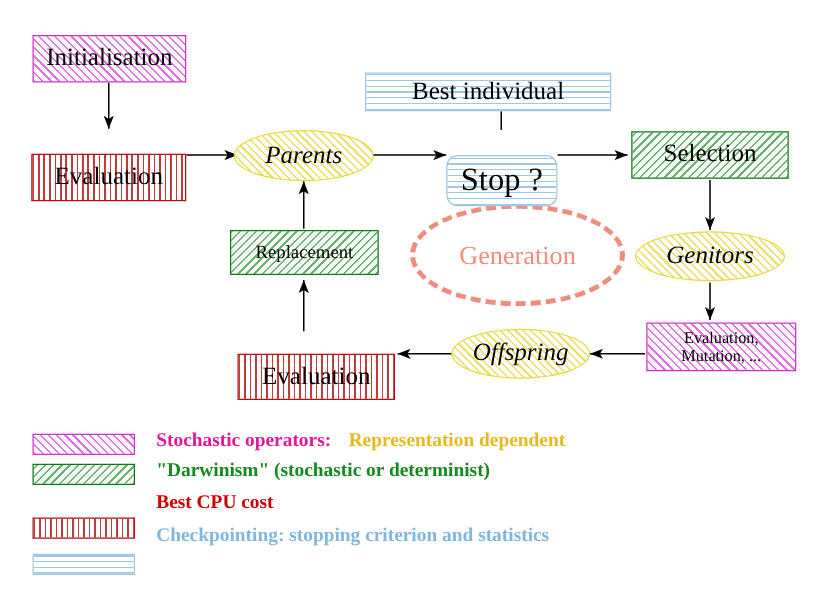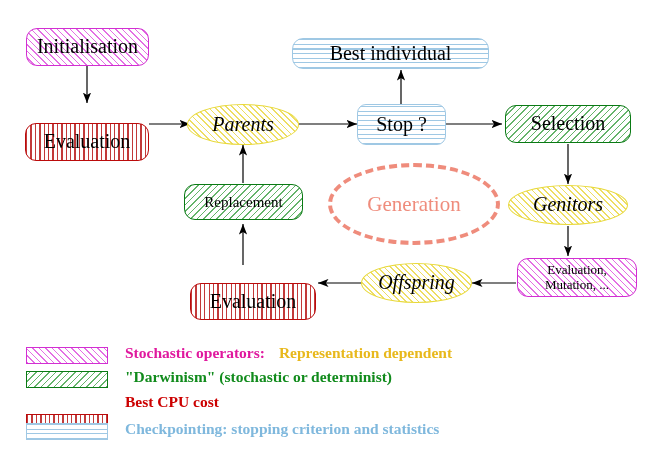--- a/index.html
+++ b/index.html
@@ -2,21 +2,21 @@
 <html><head>
 <meta charset="utf-8">
 <style>
   html,body{margin:0;padding:0;}
   body{
     width:662px;height:471px;background:#ffffff;
     font-family:"Liberation Serif", serif;
     position:relative;overflow:hidden;
   }
   #canvas{position:absolute;left:0;top:0;width:662px;height:471px;}
-  .node{position:absolute;box-sizing:border-box;display:flex;align-items:center;justify-content:center;text-align:center;color:#000;z-index:3;border-radius:11px;}
+  .node{position:absolute;box-sizing:border-box;display:flex;align-items:center;justify-content:center;text-align:center;color:#000;z-index:3;}
   .node span{position:relative;z-index:4;line-height:1.08;}
 
   
   .hatch-magenta{
     border:1.5px solid #d22fd2;
     background-color:#ffffff;
     background-image:repeating-linear-gradient(45deg,#e46fe4 0,#e46fe4 1.3px,#ffffff 1.3px,#ffffff 4.6px);
   }
   .hatch-green{
     border:1.5px solid #0a7a14;
@@ -26,20 +26,21 @@
   .hatch-red{
     border:1.5px solid #bb0b0b;
     background-color:#ffffff;
     background-image:repeating-linear-gradient(90deg,#c23a3a 0,#c23a3a 1.3px,#ffffff 1.3px,#ffffff 4.4px);
     margin-top:18px;
   }
   .hatch-blue{
     border:1.5px solid #9fc8e4;
     background-color:#ffffff;
     background-image:repeating-linear-gradient(0deg,#9fc8e4 0,#9fc8e4 1.1px,#ffffff 1.1px,#ffffff 4.6px);
+    margin-top:20px;
   }
   .hatch-yellow{
     border:1.5px solid #e8d93a;
     background-color:#ffffff;
     background-image:repeating-linear-gradient(45deg,#eede62 0,#eede62 1.3px,#ffffff 1.3px,#ffffff 4.4px);
     font-style:italic;
   }
   .rounded{border-radius:9px;}
   .ellipse{border-radius:50%;}
   .dashed-ellipse{
@@ -97,21 +98,21 @@
 </div>
 
 <div class="node hatch-yellow ellipse" style="left:187px;top:104px;width:112px;height:41px;font-size:20px;">
   <span>Parents</span>
 </div>
 
 <div class="node hatch-blue" style="left:292px;top:38px;width:197px;height:31px;font-size:20px;">
   <span>Best individual</span>
 </div>
 
-<div class="node hatch-blue rounded" style="left:357px;top:104px;width:89px;height:41px;font-size:20px;">
+<div class="node hatch-blue rounded" style="left:357px;top:104px;width:89px;height:41px;font-size:26px;">
   <span>Stop ?</span>
 </div>
 
 <div class="node hatch-green" style="left:505px;top:105px;width:126px;height:38px;font-size:20px;">
   <span>Selection</span>
 </div>
 
 <div class="node hatch-yellow ellipse" style="left:508px;top:185px;width:120px;height:40px;font-size:20px;">
   <span>Genitors</span>
 </div>

